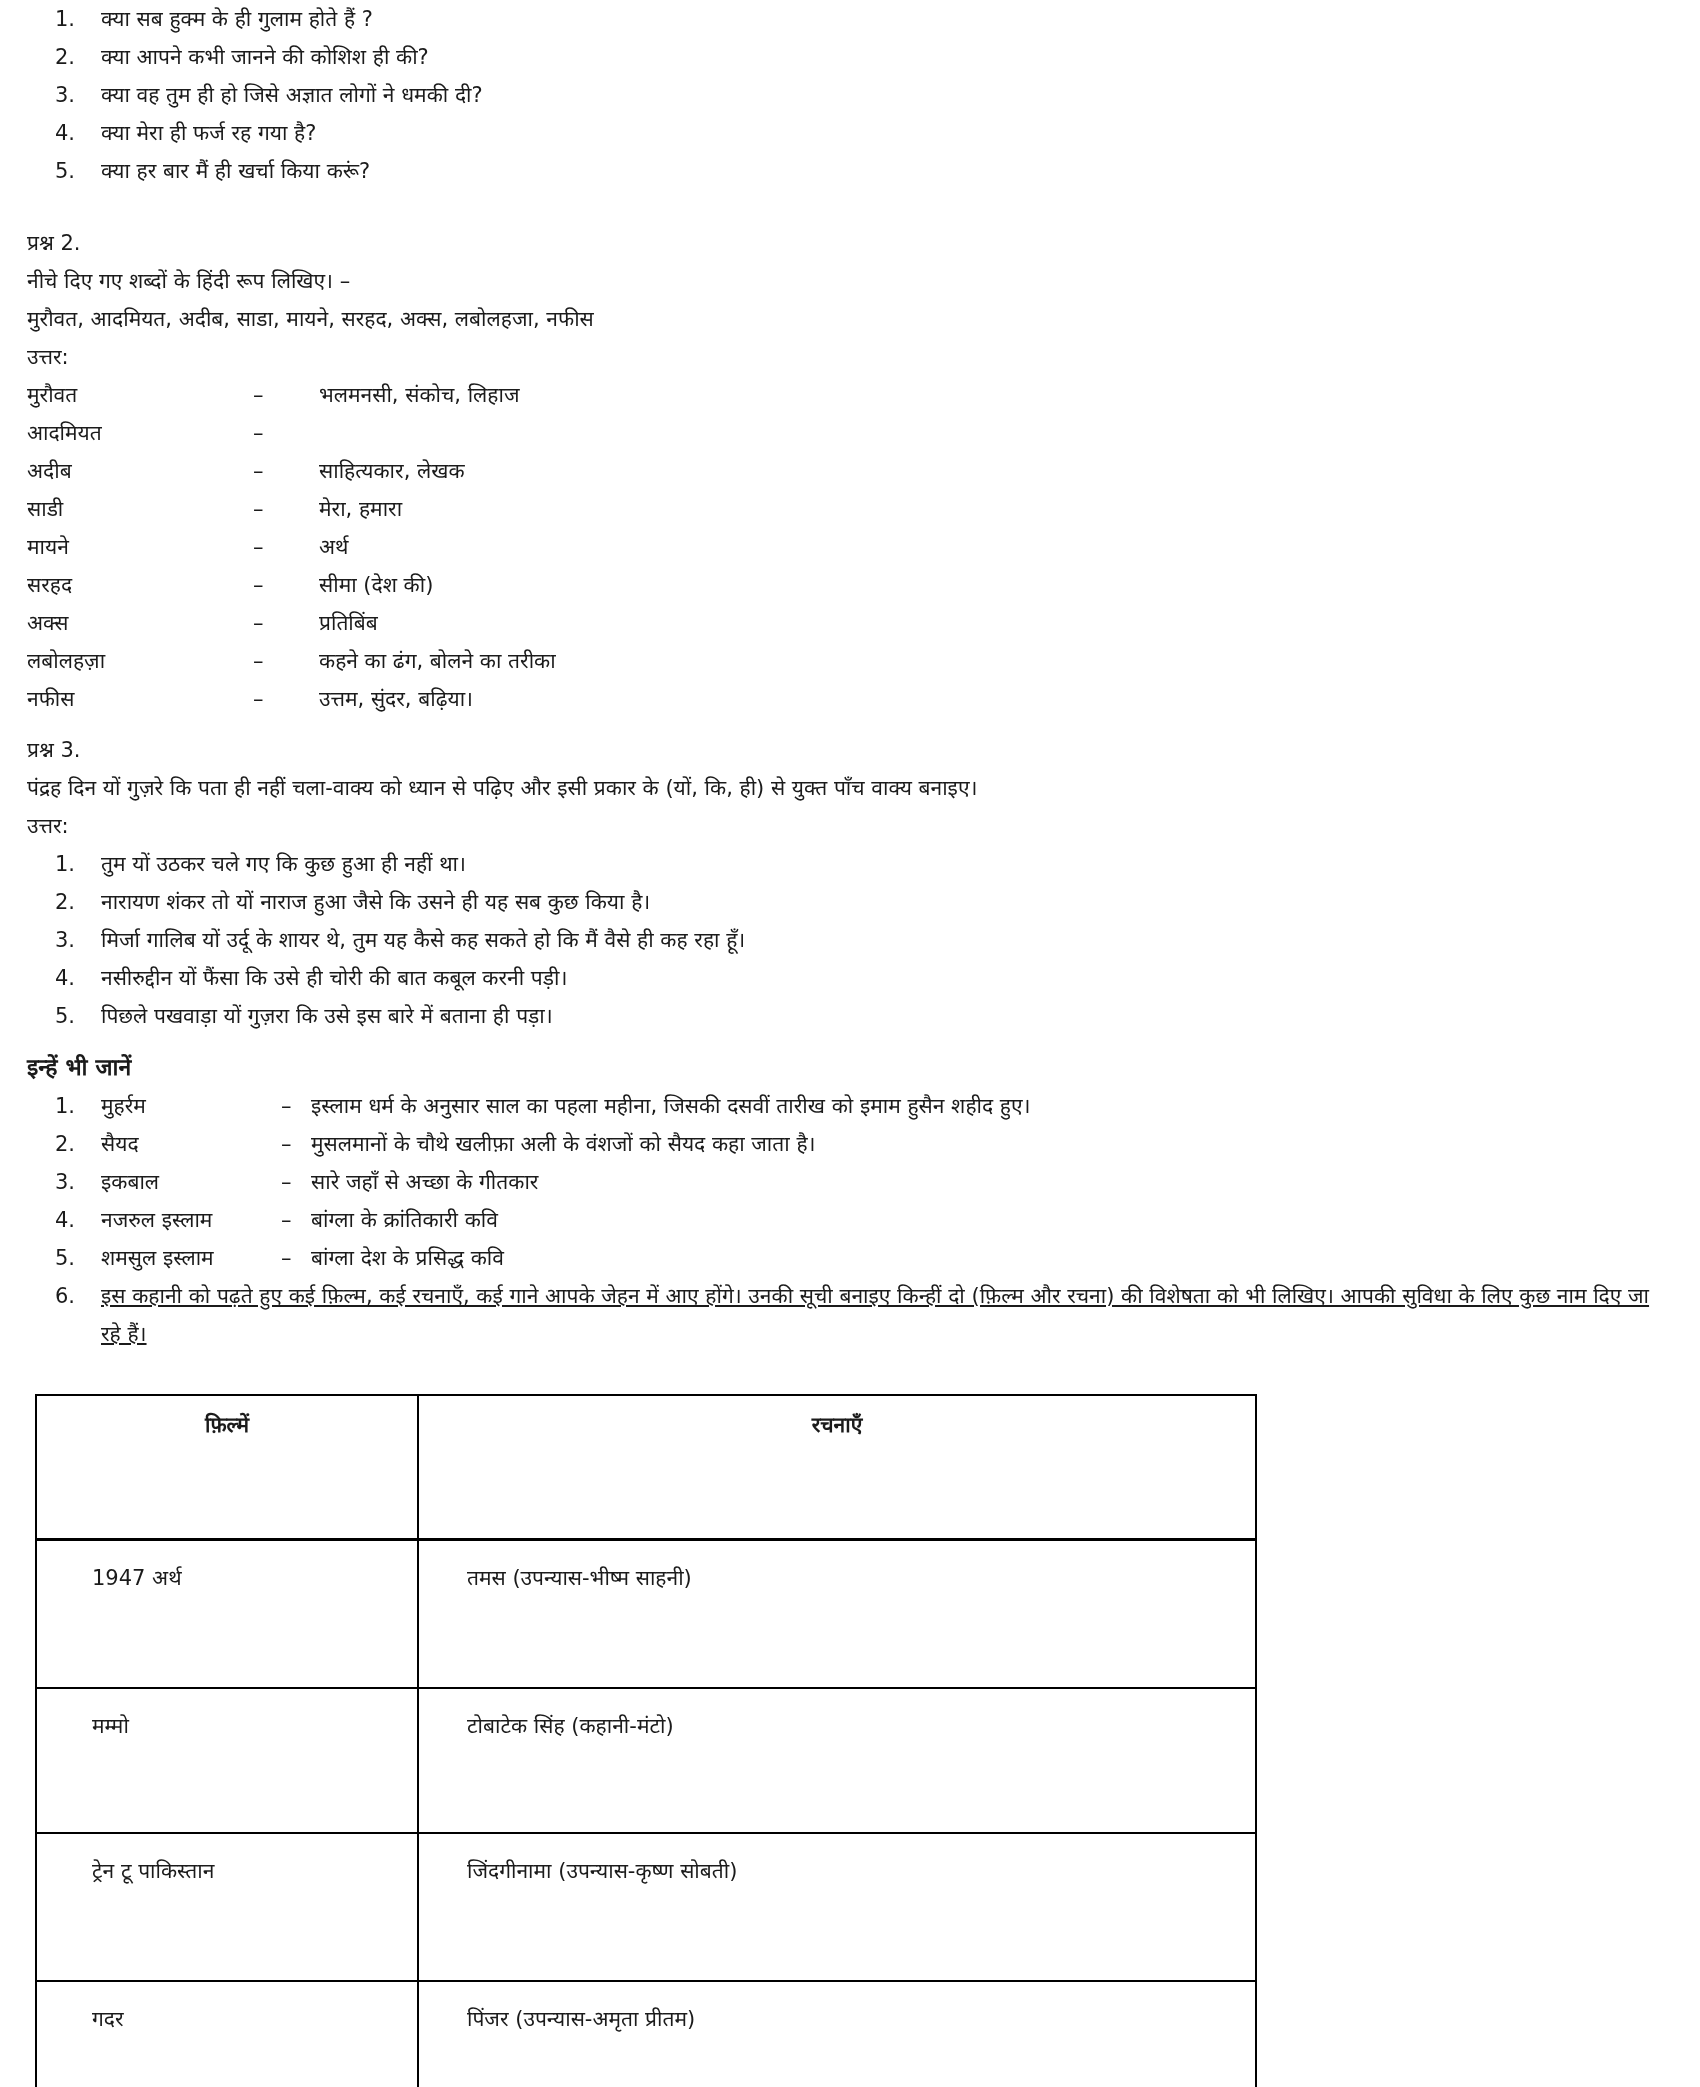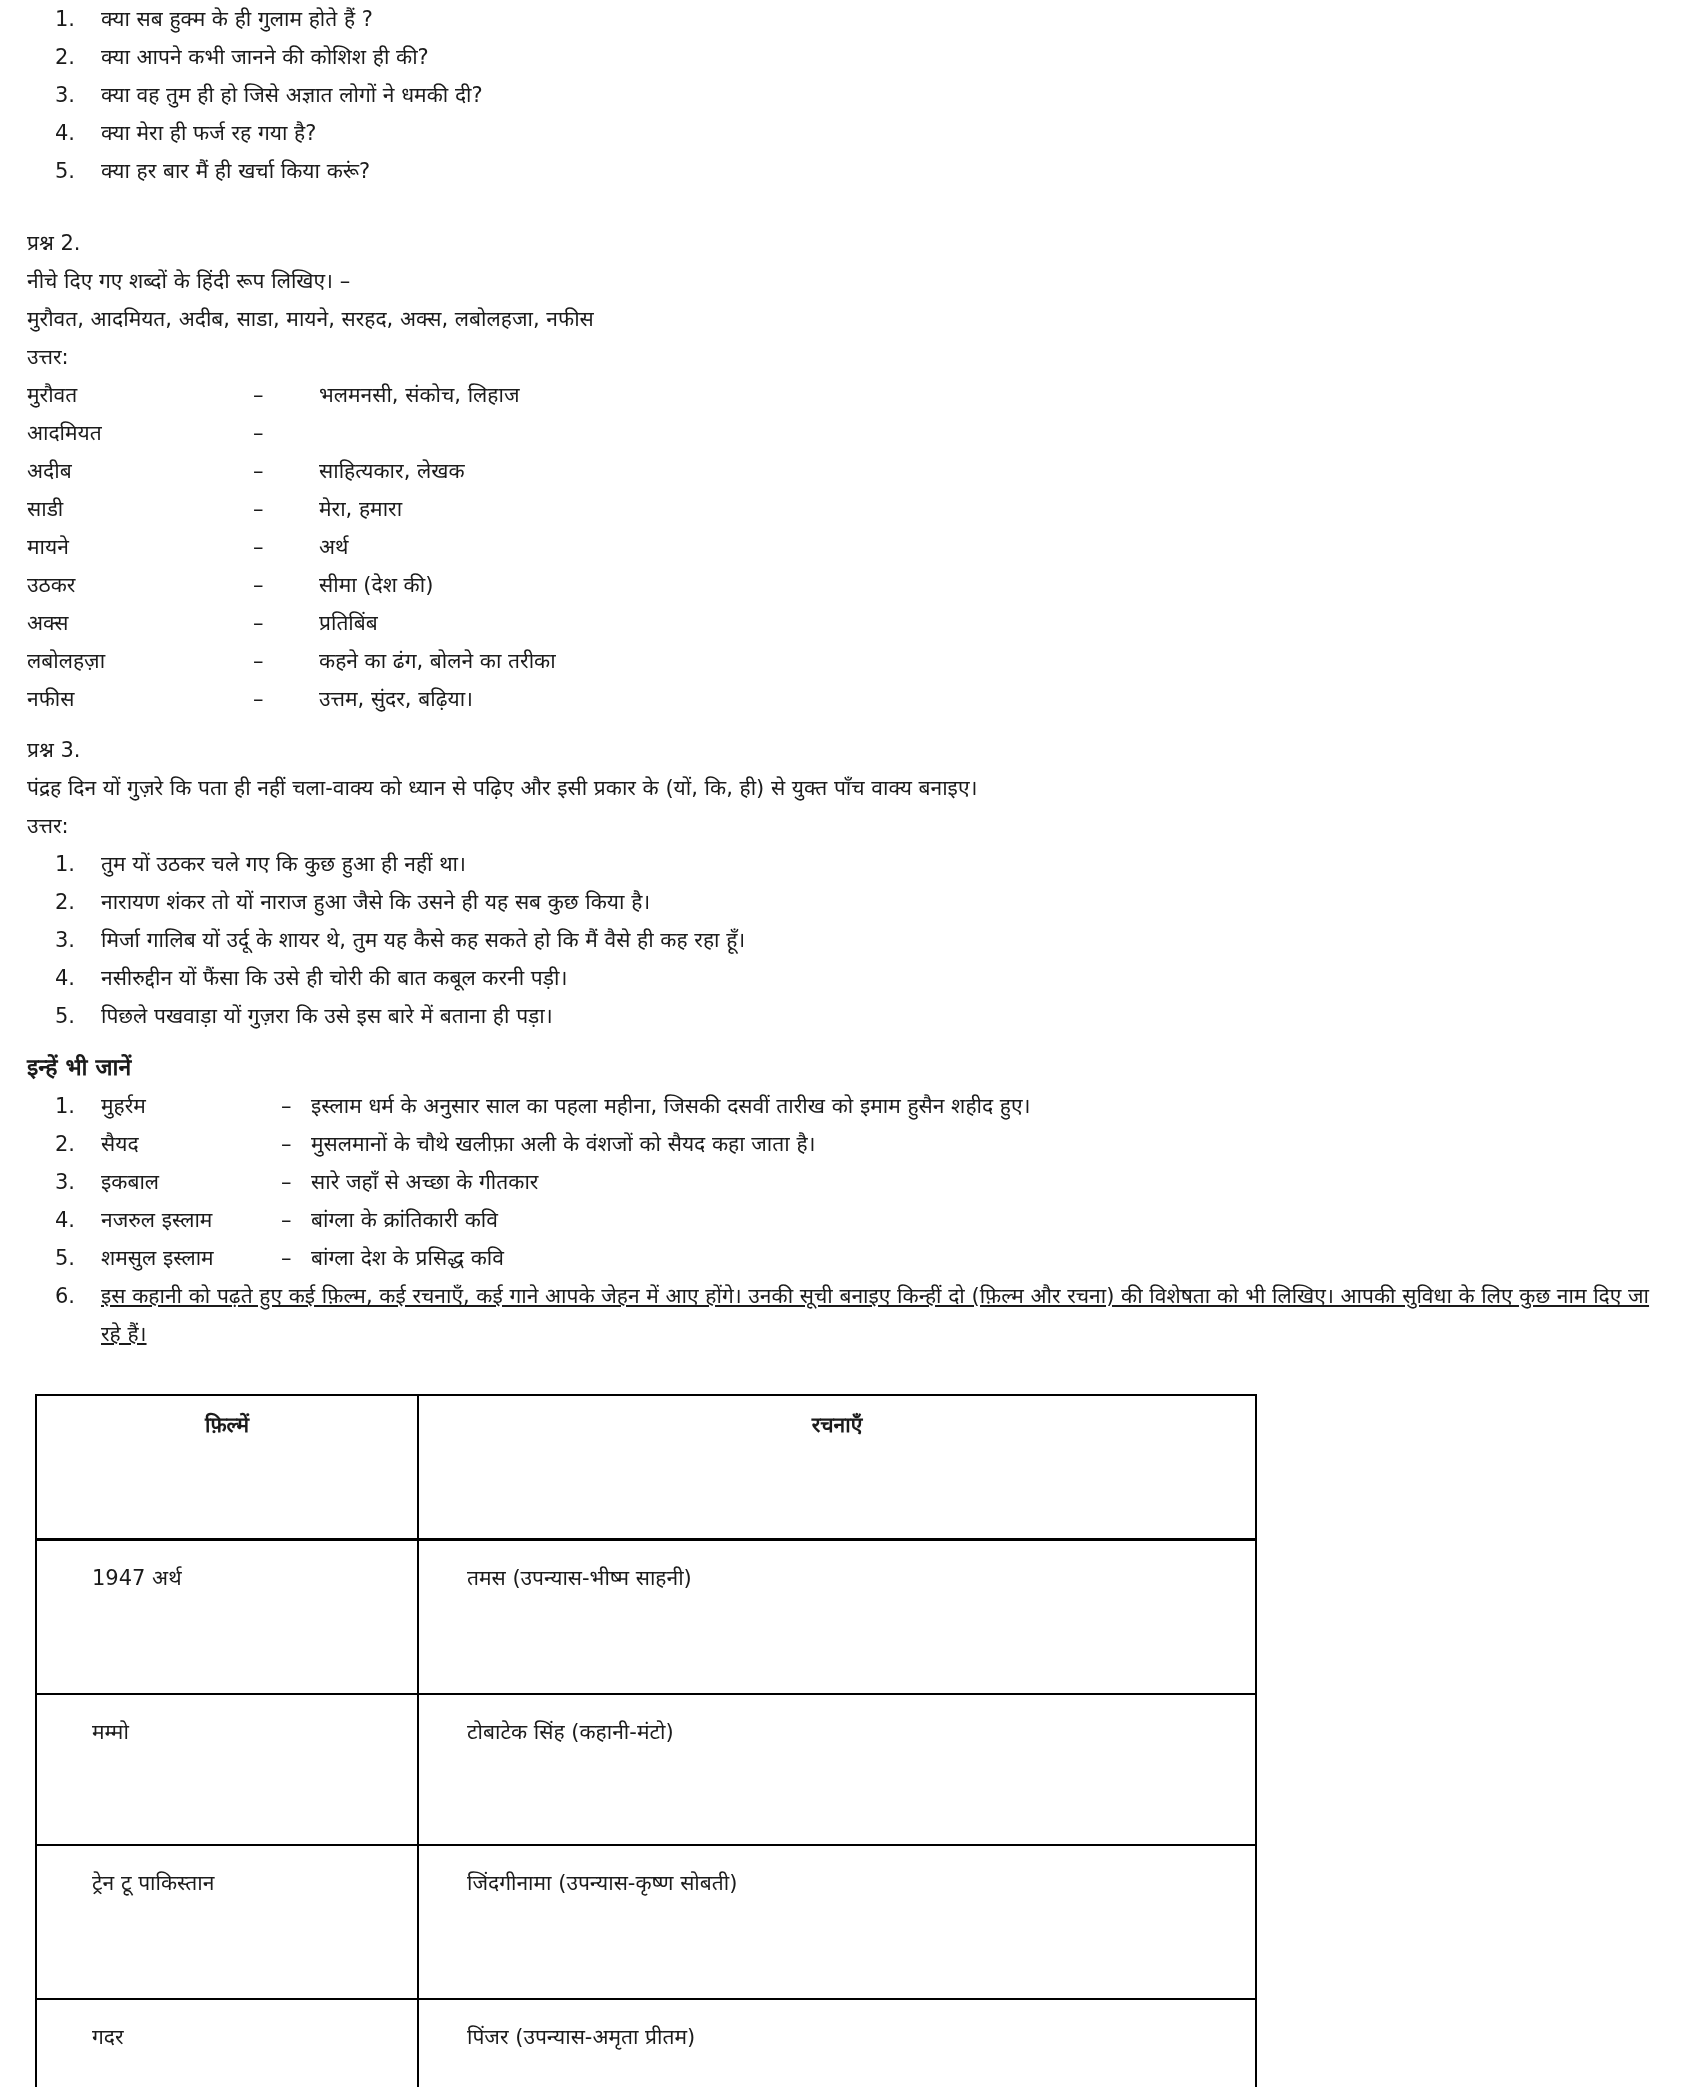--- a/index.html
+++ b/index.html
@@ -63,21 +63,21 @@
     font-weight: bold;
     text-align: center;
     padding: 12px 10px 4px 10px;
     height: 126px;
   }
   .films-table tr.r1 td { height: 116px; }
   .films-table tr.r2 td { height: 113px; margin-left: 21px; }
   .films-table tr.r3 td { height: 116px; }
   .films-table tr.r4 td { height: 122px; }
   .films-table td.col1 { padding: 20px 10px 0 55px; }
-  .films-table td.col2 { padding: 20px 10px 16px 48px; }
+  .films-table td.col2 { padding: 20px 10px 10px 48px; }
 </style>
 </head>
 <body>
 
 <div class="page">
 
   <ol class="plain-list q1-list">
     <li>
       <span class="num">1.</span>
       <span class="item-text">क्या सब हुक्म के ही गुलाम होते हैं ?</span>
@@ -124,21 +124,21 @@
       <span class="def-term">साडी</span>
       <span class="dash">–</span>
       <span class="def-meaning">मेरा, हमारा</span>
     </div>
     <div class="def-row">
       <span class="def-term">मायने</span>
       <span class="dash">–</span>
       <span class="def-meaning">अर्थ</span>
     </div>
     <div class="def-row">
-      <span class="def-term">उठकर</span>
+      <span class="def-term">सरहद</span>
       <span class="dash">–</span>
       <span class="def-meaning">सीमा (देश की)</span>
     </div>
     <div class="def-row">
       <span class="def-term">अक्स</span>
       <span class="dash">–</span>
       <span class="def-meaning">प्रतिबिंब</span>
     </div>
     <div class="def-row">
       <span class="def-term">लबोलहज़ा</span>

